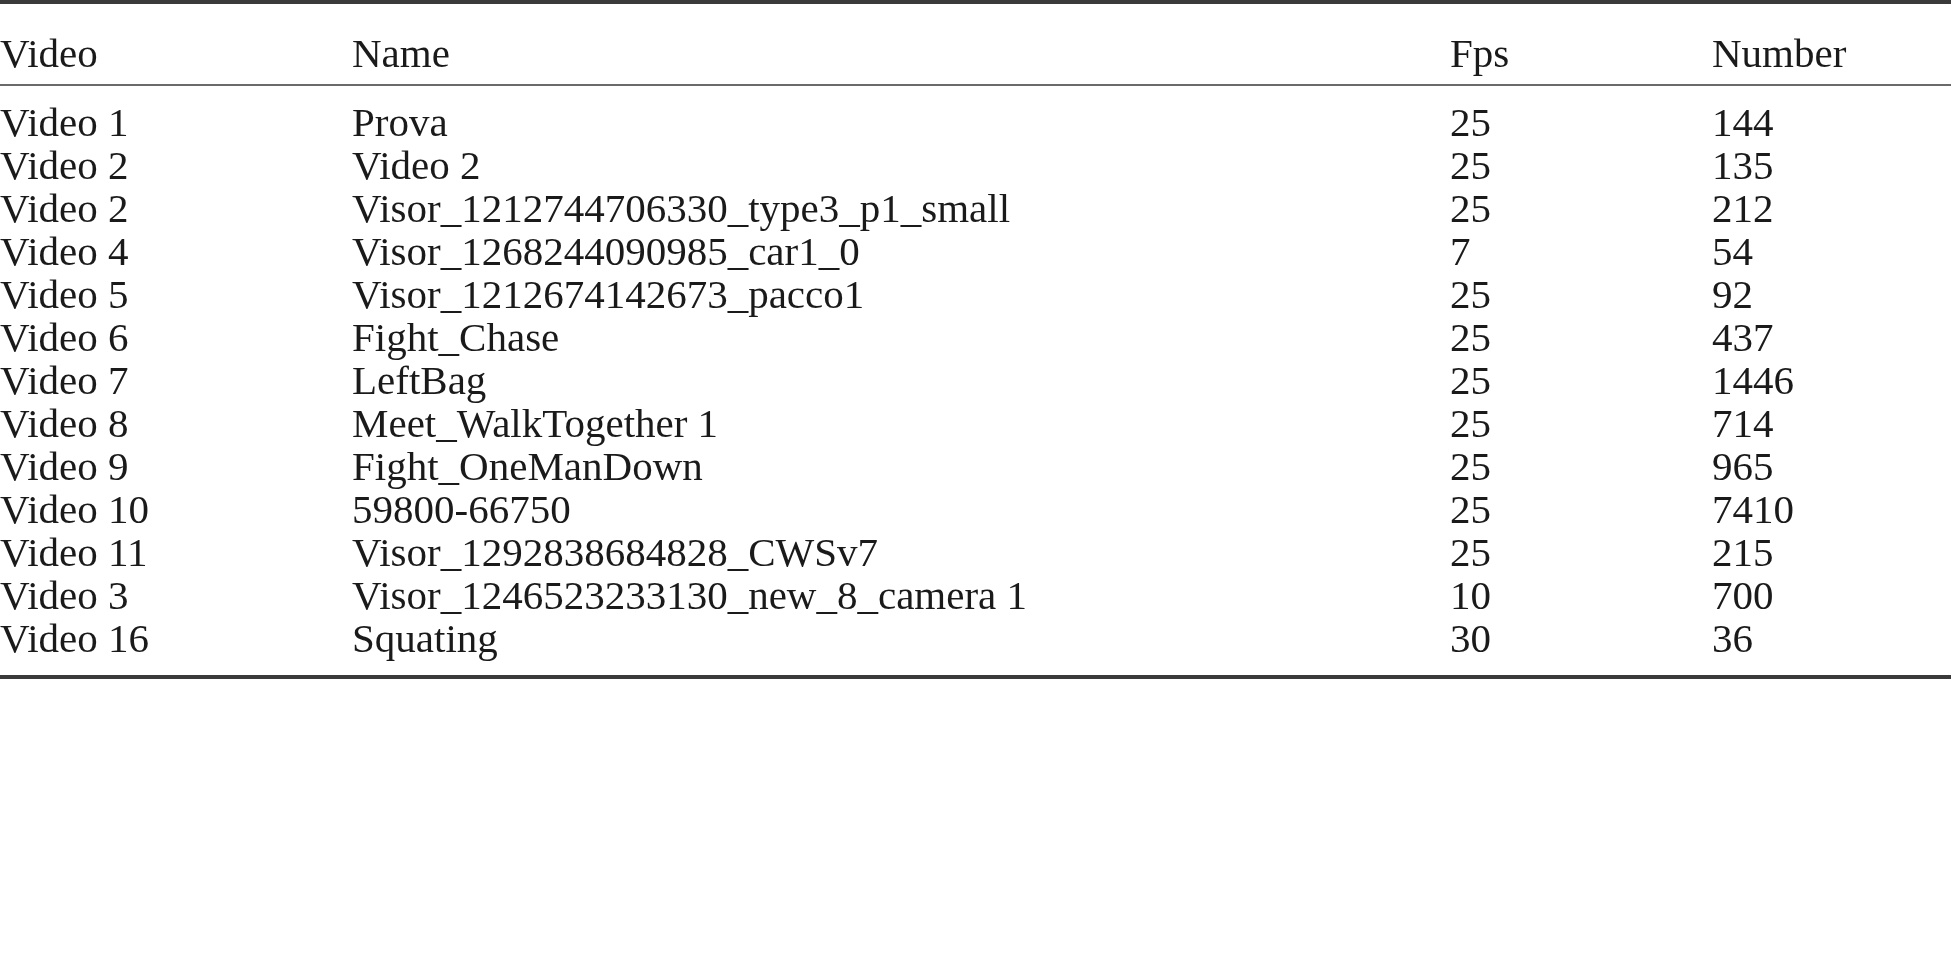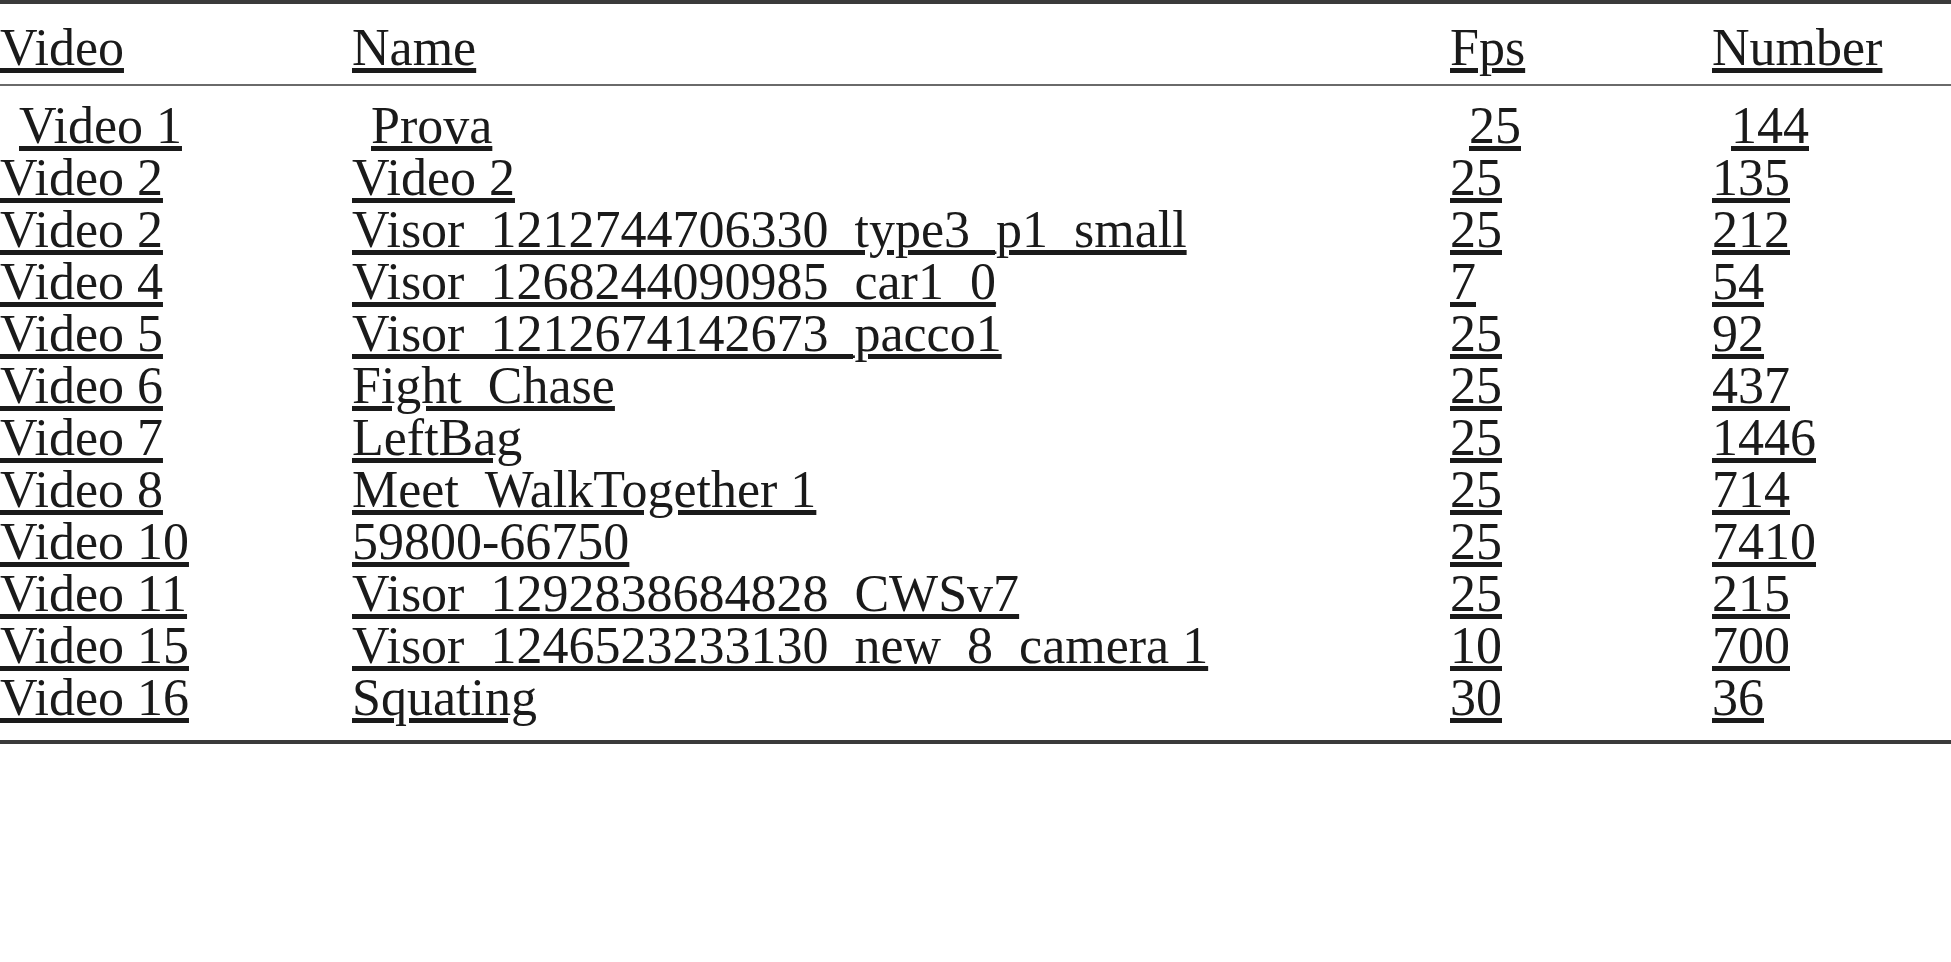--- a/index.html
+++ b/index.html
@@ -18,23 +18,22 @@
     width: 1951px;
     height: 962px;
     box-sizing: border-box;
     padding: 0;
     position: relative;
   }
   table.data-table {
     width: 1951px;
     border-collapse: collapse;
     table-layout: fixed;
-    font-size: 52px;
+    font-size: 41px;
     line-height: 1.0;
-    text-decoration: underline;
   }
   .rule-top {
     height: 0;
     border-top: 4px solid #3a3a3a;
     width: 1951px;
     margin: 0;
   }
   .rule-mid {
     height: 0;
     border-top: 2px solid #6a6a6a;
@@ -61,21 +60,21 @@
     vertical-align: bottom;
     white-space: nowrap;
   }
   .col-video { width: 352px; }
   .col-name  { width: 1098px; }
   .col-fps   { width: 262px; }
   .col-number{ width: 239px; }
 
   .header-row th { height: 62px; padding-top: 8px; padding-bottom: 10px; }
   .body-row td { height: 43px; padding-bottom: 0px; }
-  .body-row:first-child td { padding-top: 14px; padding-left: 19px; }
+  .body-row:first-child td { padding-top: 14px; }
   .spacer-foot { height: 16px; }
 </style>
 </head>
 <body>
 
 <div class="table-wrap">
 
   <div class="rule-top"></div>
 
   <table class="data-table">
@@ -147,33 +146,39 @@
         <td>25</td>
         <td>1446</td>
       </tr>
       <tr class="body-row">
         <td>Video 8</td>
         <td>Meet_WalkTogether 1</td>
         <td>25</td>
         <td>714</td>
       </tr>
       <tr class="body-row">
+        <td>Video 9</td>
+        <td>Fight_OneManDown</td>
+        <td>25</td>
+        <td>965</td>
+      </tr>
+      <tr class="body-row">
         <td>Video 10</td>
         <td>59800-66750</td>
         <td>25</td>
         <td>7410</td>
       </tr>
       <tr class="body-row">
         <td>Video 11</td>
         <td>Visor_1292838684828_CWSv7</td>
         <td>25</td>
         <td>215</td>
       </tr>
       <tr class="body-row">
-        <td>Video 15</td>
+        <td>Video 3</td>
         <td>Visor_1246523233130_new_8_camera 1</td>
         <td>10</td>
         <td>700</td>
       </tr>
       <tr class="body-row">
         <td>Video 16</td>
         <td>Squating</td>
         <td>30</td>
         <td>36</td>
       </tr>

